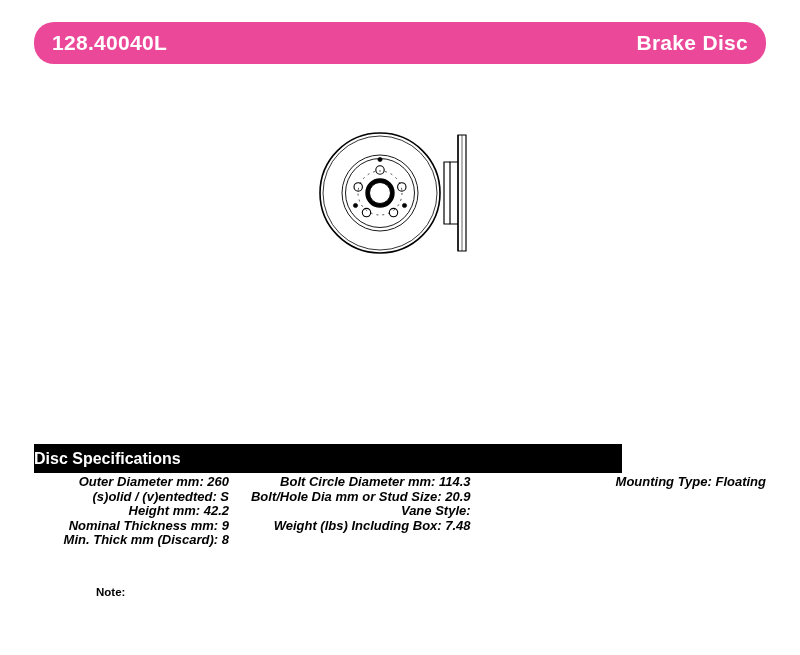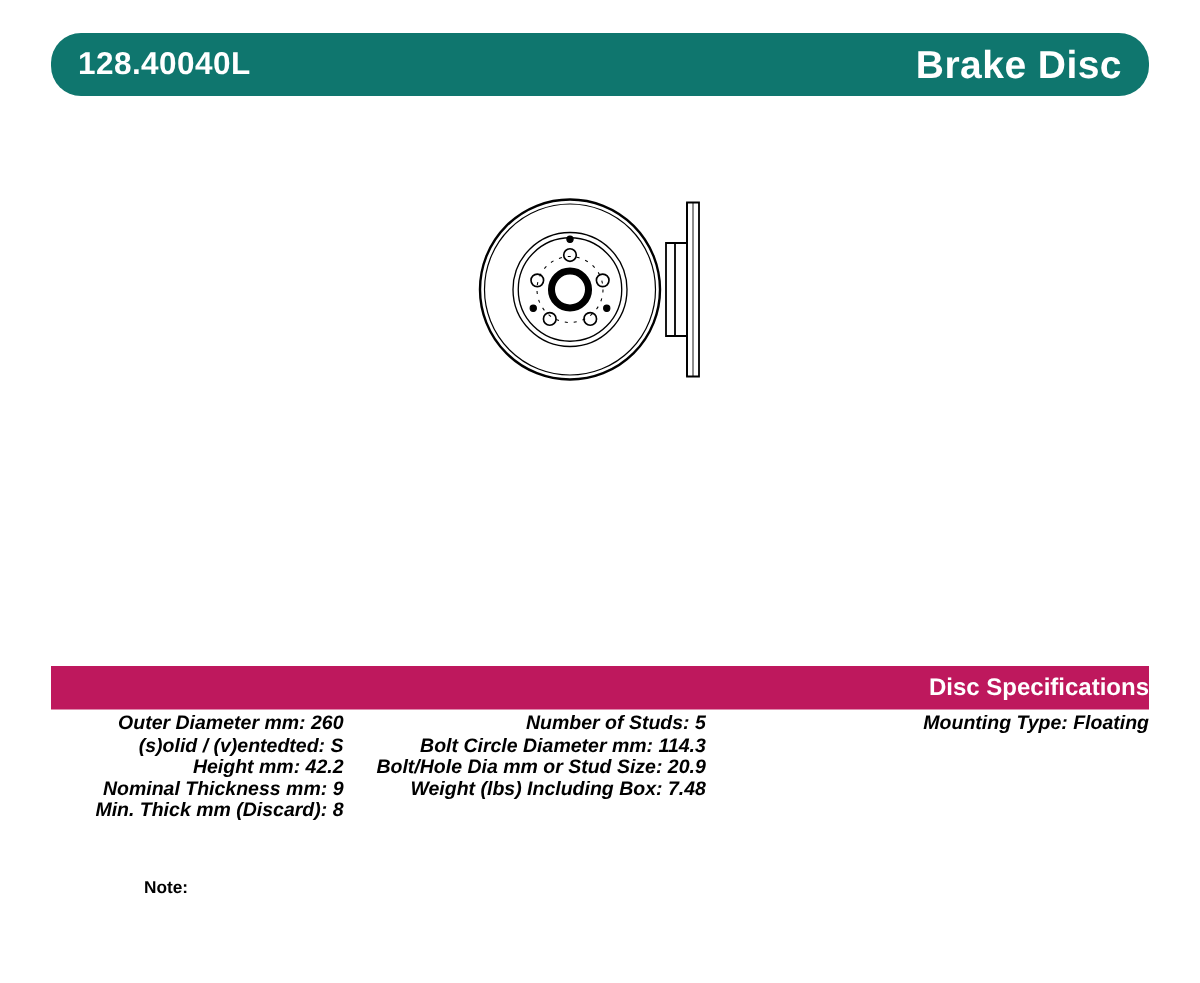--- a/index.html
+++ b/index.html
@@ -16,64 +16,64 @@
     overflow: hidden;
   }
 
   
   .header-bar {
     position: absolute;
     left: 34px;
     top: 22px;
     width: 732px;
     height: 42px;
-    background: #0f766e;
+    background: #ec4899;
     display: flex;
     align-items: center;
     justify-content: space-between;
     box-sizing: border-box;
     padding: 0 18px;
     border-radius: 20px;
   }
   .header-part {
     color: #ffffff;
     font-size: 21px;
     font-weight: bold;
     letter-spacing: 0.3px;
   }
   .header-title {
     color: #ffffff;
-    font-size: 26px;
+    font-size: 21px;
     font-weight: bold;
     letter-spacing: 0.3px;
   }
 
   
   .drawing {
     position: absolute;
     left: 260px;
     top: 100px;
     width: 300px;
     height: 200px;
   }
 
   
   .spec-bar {
     position: absolute;
     left: 34px;
     top: 444px;
-    width: 732px;
+    width: 588px;
     height: 29px;
-    background: #be185d;
+    background: #000000;
     color: #ffffff;
     font-size: 16px;
     font-weight: bold;
     display: flex;
     align-items: center;
-    justify-content: flex-end;
+    justify-content: flex-start;
   }
 
   .spec-body {
     position: absolute;
     left: 34px;
     top: 475px;
     width: 732px;
   }
 
   .spec-columns {
@@ -179,23 +179,23 @@
 <div class="spec-body">
   <div class="spec-columns">
     <div class="col-left">
       <div class="spec-line">Outer Diameter mm: 260</div>
       <div class="spec-line">(s)olid / (v)entedted: S</div>
       <div class="spec-line">Height mm: 42.2</div>
       <div class="spec-line">Nominal Thickness mm: 9</div>
       <div class="spec-line">Min. Thick mm (Discard): 8</div>
     </div>
     <div class="col-mid">
-      <div class="spec-line">Number of Studs: 5</div>
       <div class="spec-line">Bolt Circle Diameter mm: 114.3</div>
       <div class="spec-line">Bolt/Hole Dia mm or Stud Size: 20.9</div>
+      <div class="spec-line">Vane Style:</div>
       <div class="spec-line">Weight (lbs) Including Box: 7.48</div>
     </div>
     <div class="col-right">
       <div class="spec-line">Mounting Type: Floating</div>
     </div>
   </div>
 
   <div class="note-row">
     <span>Note:</span>
   </div>

